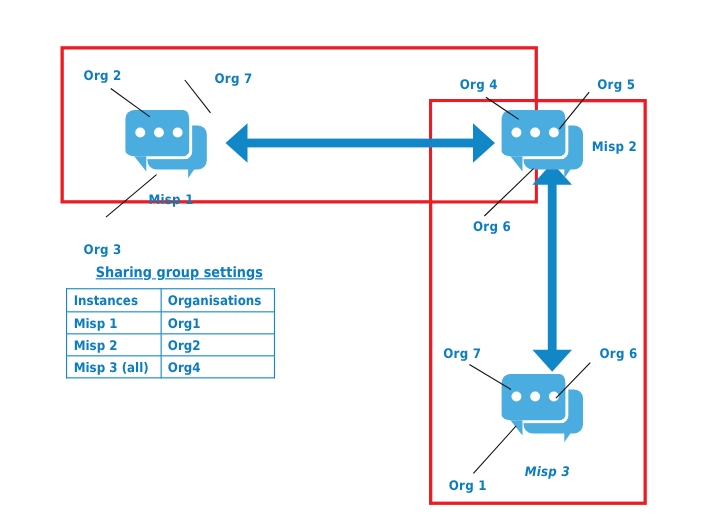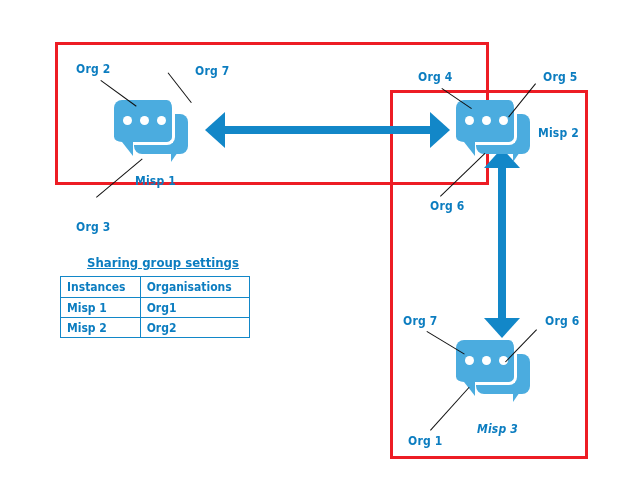--- a/index.html
+++ b/index.html
@@ -87,21 +87,21 @@
     border-right:18px solid transparent;
   }
   .ah-down{
     position:absolute;width:0;height:0;
     border-top:20px solid #1287C8;
     border-left:18px solid transparent;
     border-right:18px solid transparent;
   }
 
   
-  #settings-block{position:absolute;left:60px;top:255px;}
+  #settings-block{position:absolute;left:60px;top:241px;}
   #settings-title{
     color:#0C7DC0;font-weight:bold;font-size:13px;
     text-decoration:underline;text-align:center;
     width:190px;margin:0 0 6px 8px;
   }
   table.settings{
     border-collapse:collapse;
     border:1px solid #1287C8;
     width:190px;
   }
@@ -205,17 +205,21 @@
       </thead>
       <tbody>
         <tr>
           <td>Misp 1</td>
           <td>Org1</td>
         </tr>
         <tr>
           <td class="noborder-top">Misp 2</td>
           <td class="noborder-top">Org2</td>
         </tr>
+        <tr>
+          <td class="noborder-top">Misp 3 (all)</td>
+          <td class="noborder-top">Org4</td>
+        </tr>
       </tbody>
     </table>
   </div>
 
 </div>
 
 </body></html>

